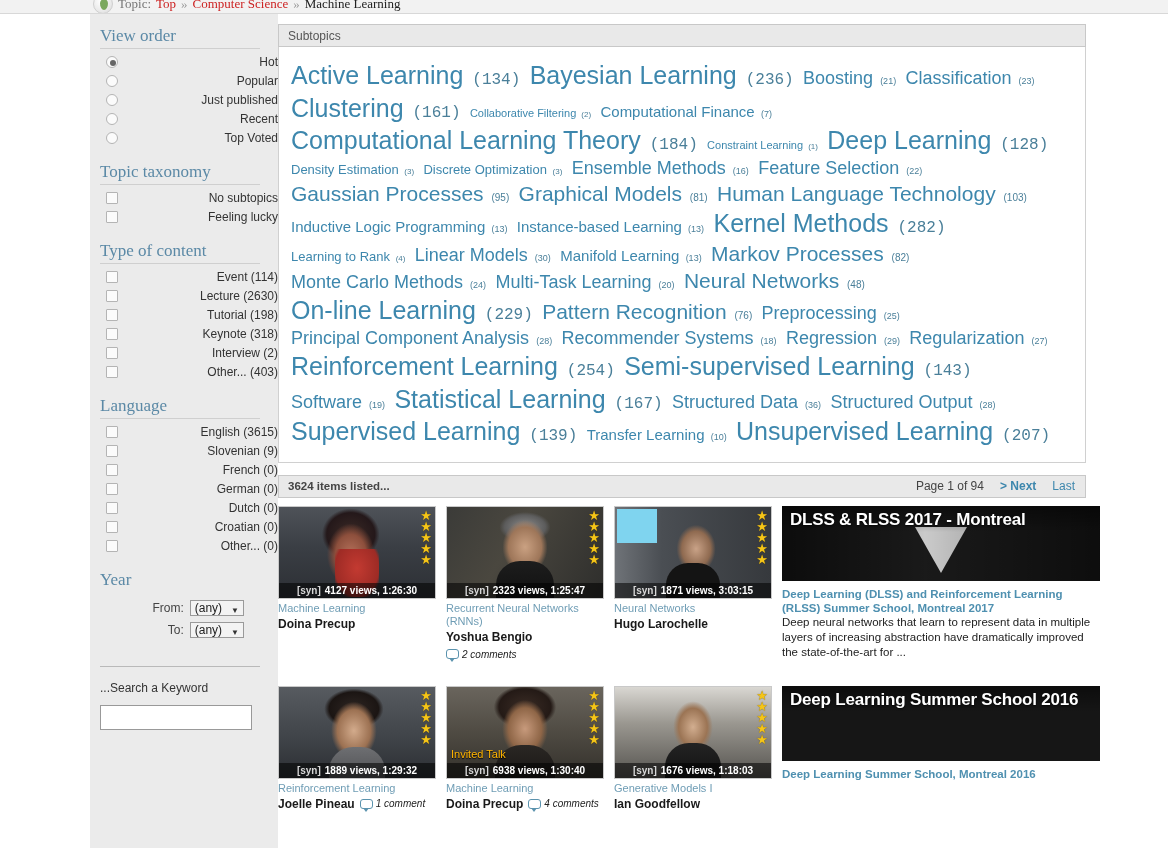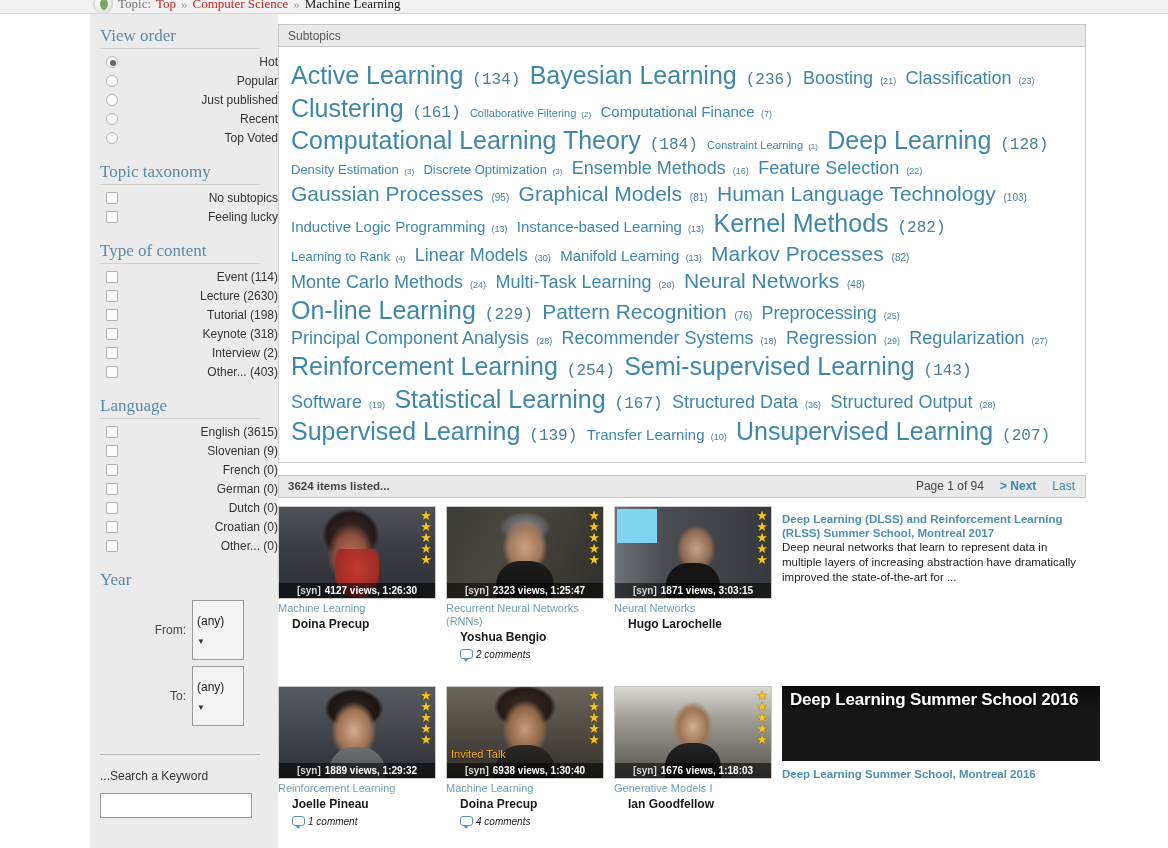--- a/index.html
+++ b/index.html
@@ -85,24 +85,23 @@
     background: #fbfbfb; flex: none; border-radius: 1px;
   }
   .sec-gap { height: 12px; }
   .year-row {
     display: flex; align-items: center; justify-content: flex-end;
     gap: 6px; margin: 0 34px 6px 0;
   }
   .year-lab { color: #444; font-size: 12px; }
   .year-sel {
     border: 1px solid #9a9a9a; background: #f3f3f3;
-    font-size: 12px; color: #222; padding: 13px 4px;
-    display: flex; align-items: flex-start; gap: 9px;
+    font-size: 12px; color: #222; padding: 0 4px;
+    display: flex; align-items: flex-end; gap: 9px;
     min-width: 52px;
-    flex-direction: column;
   }
   .caret-dn { font-size: 8px; color: #333; }
   #sidebar-bottom-rule {
     height: 1px; background: #b9b9b9; margin: 28px 18px 14px 10px;
   }
   #search-label { margin-left: 10px; font-size: 12px; color: #333; }
   #search-input {
     margin: 10px 0 0 10px; width: 152px; height: 25px;
     border: 1px solid #999; background: #fff;
   }
@@ -196,21 +195,20 @@
     position: absolute; left: 4px; bottom: 18px;
     color: #ffb400; font-weight: normal; font-size: 11px;
     text-shadow: 0 1px 1px #000;
   }
   .vid-topic {
     margin-top: 3px; color: #6f9db5; font-size: 11px; line-height: 13px;
   }
   .vid-author-line {
     display: flex; align-items: center; gap: 5px; margin-top: 2px;
     flex-wrap: wrap;
-    padding-left: 14px;
   }
   .vid-author { color: #1a1a1a; font-size: 12px; font-weight: bold; }
   .cmt { display: flex; align-items: center; gap: 3px; }
   .cmt-bubble {
     width: 13px; height: 10px; border: 1.5px solid #5b93ae;
     border-radius: 3px; position: relative; display: inline-block;
   }
   .cmt-bubble::after {
     content: ""; position: absolute; left: 2px; bottom: -4px;
     border-left: 3px solid transparent; border-right: 3px solid transparent;
@@ -534,20 +532,28 @@
               <span class="syn">[syn]</span>
               <span>1871 views, 3:03:15</span>
             </div>
           </div>
           <div class="vid-topic">Neural Networks</div>
           <div class="vid-author-line">
             <span class="vid-author">Hugo Larochelle</span>
           </div>
         </div>
         <div class="feat-card">
+          <div class="feat-banner">
+            <div class="scene sc-dlss">
+              <div class="tri"></div>
+              <div class="tint"></div>
+            </div>
+            <div class="banner-scrim"></div>
+            <div class="b-title">DLSS &amp; RLSS 2017 - Montreal</div>
+          </div>
           <div class="feat-title">Deep Learning (DLSS) and Reinforcement Learning (RLSS) Summer School, Montreal 2017</div>
           <div class="feat-desc">Deep neural networks that learn to represent data in multiple layers of increasing abstraction have dramatically improved the state-of-the-art for ...</div>
         </div>
       </div>
       <div class="vid-row">
         <div class="vid-card">
           <div class="thumb">
             <div class="scene sc-pineau"></div>
             <div class="stars">
               <span>★</span>

